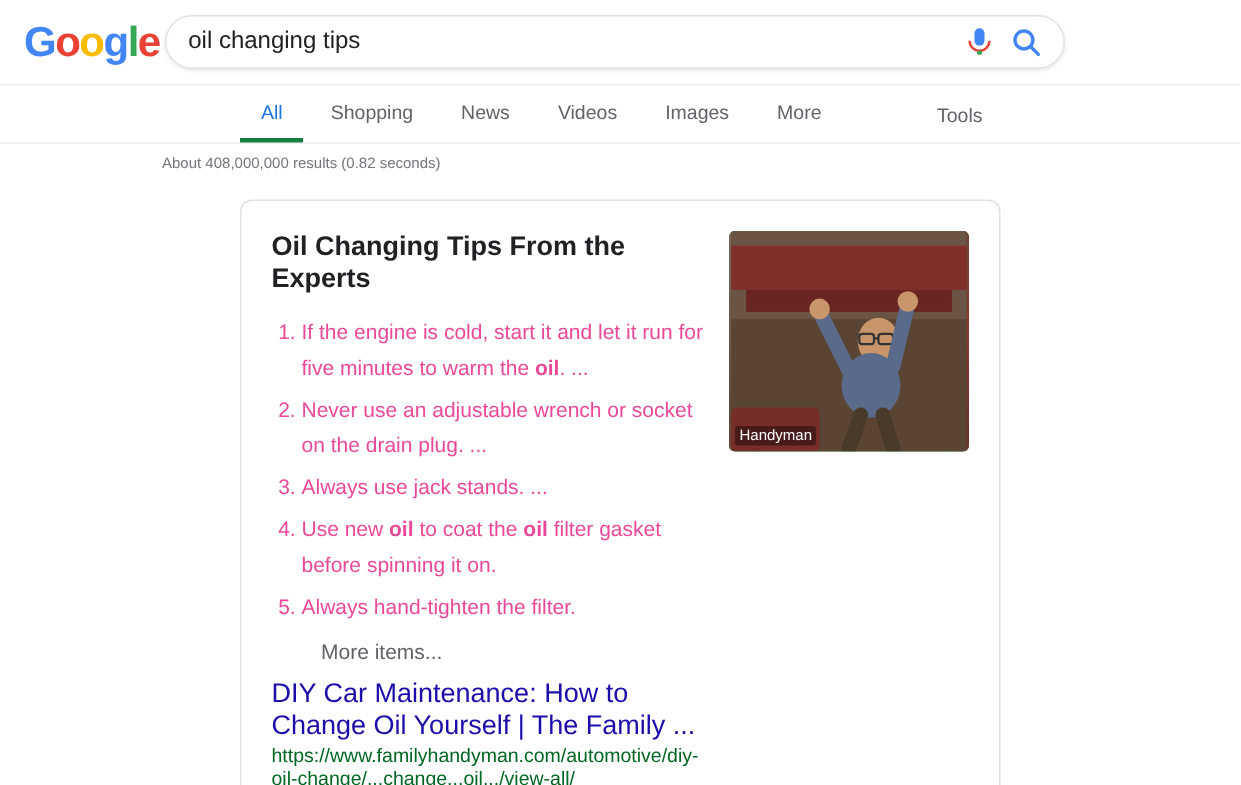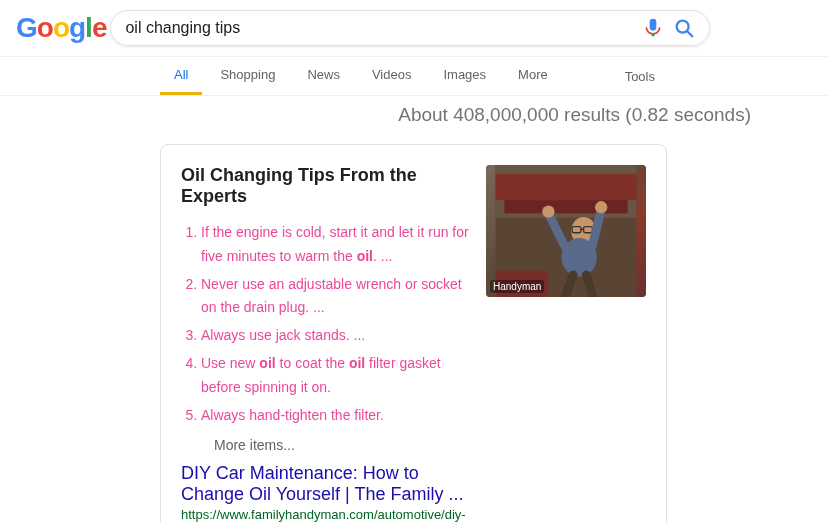--- a/index.html
+++ b/index.html
@@ -79,37 +79,36 @@
     .nav-tab {
       padding: 10px 14px;
       font-size: 13px;
       color: #5f6368;
       cursor: pointer;
       border-bottom: 3px solid transparent;
       white-space: nowrap;
     }
     .nav-tab.active {
       color: #1a73e8;
-      border-bottom: 3px solid #eab308;
+      border-bottom: 3px solid #15803d;
       font-weight: 500;
     }
     .nav-spacer { flex: 1; }
     .nav-settings, .nav-tools {
       padding: 10px 12px;
       font-size: 13px;
       color: #5f6368;
       cursor: pointer;
     }
 
     
     .results-info {
-      padding: 8px 76px;
-      font-size: 19px;
+      padding: 8px 108px;
+      font-size: 10px;
       color: #70757a;
-      text-align: right;
     }
 
     
     .main-content {
       padding: 10px 160px;
     }
 
     
     .result-card {
       border: 1px solid #dfe1e5;
@@ -145,21 +144,21 @@
       margin-top: 10px;
       color: #5f6368;
       font-size: 14px;
       cursor: pointer;
       margin-left: 33px;
     }
 
     
     .result-image {
       width: 160px;
-      height: 132px;
+      height: 147px;
       border-radius: 4px;
       overflow: hidden;
       flex-shrink: 0;
       background: #15803d;
       position: relative;
     }
     .result-image-inner {
       width: 100%;
       height: 100%;
       background: linear-gradient(135deg, #7a6a5a 0%, #5a4a3a 40%, #8a3a2a 70%, #6a3030 100%);

